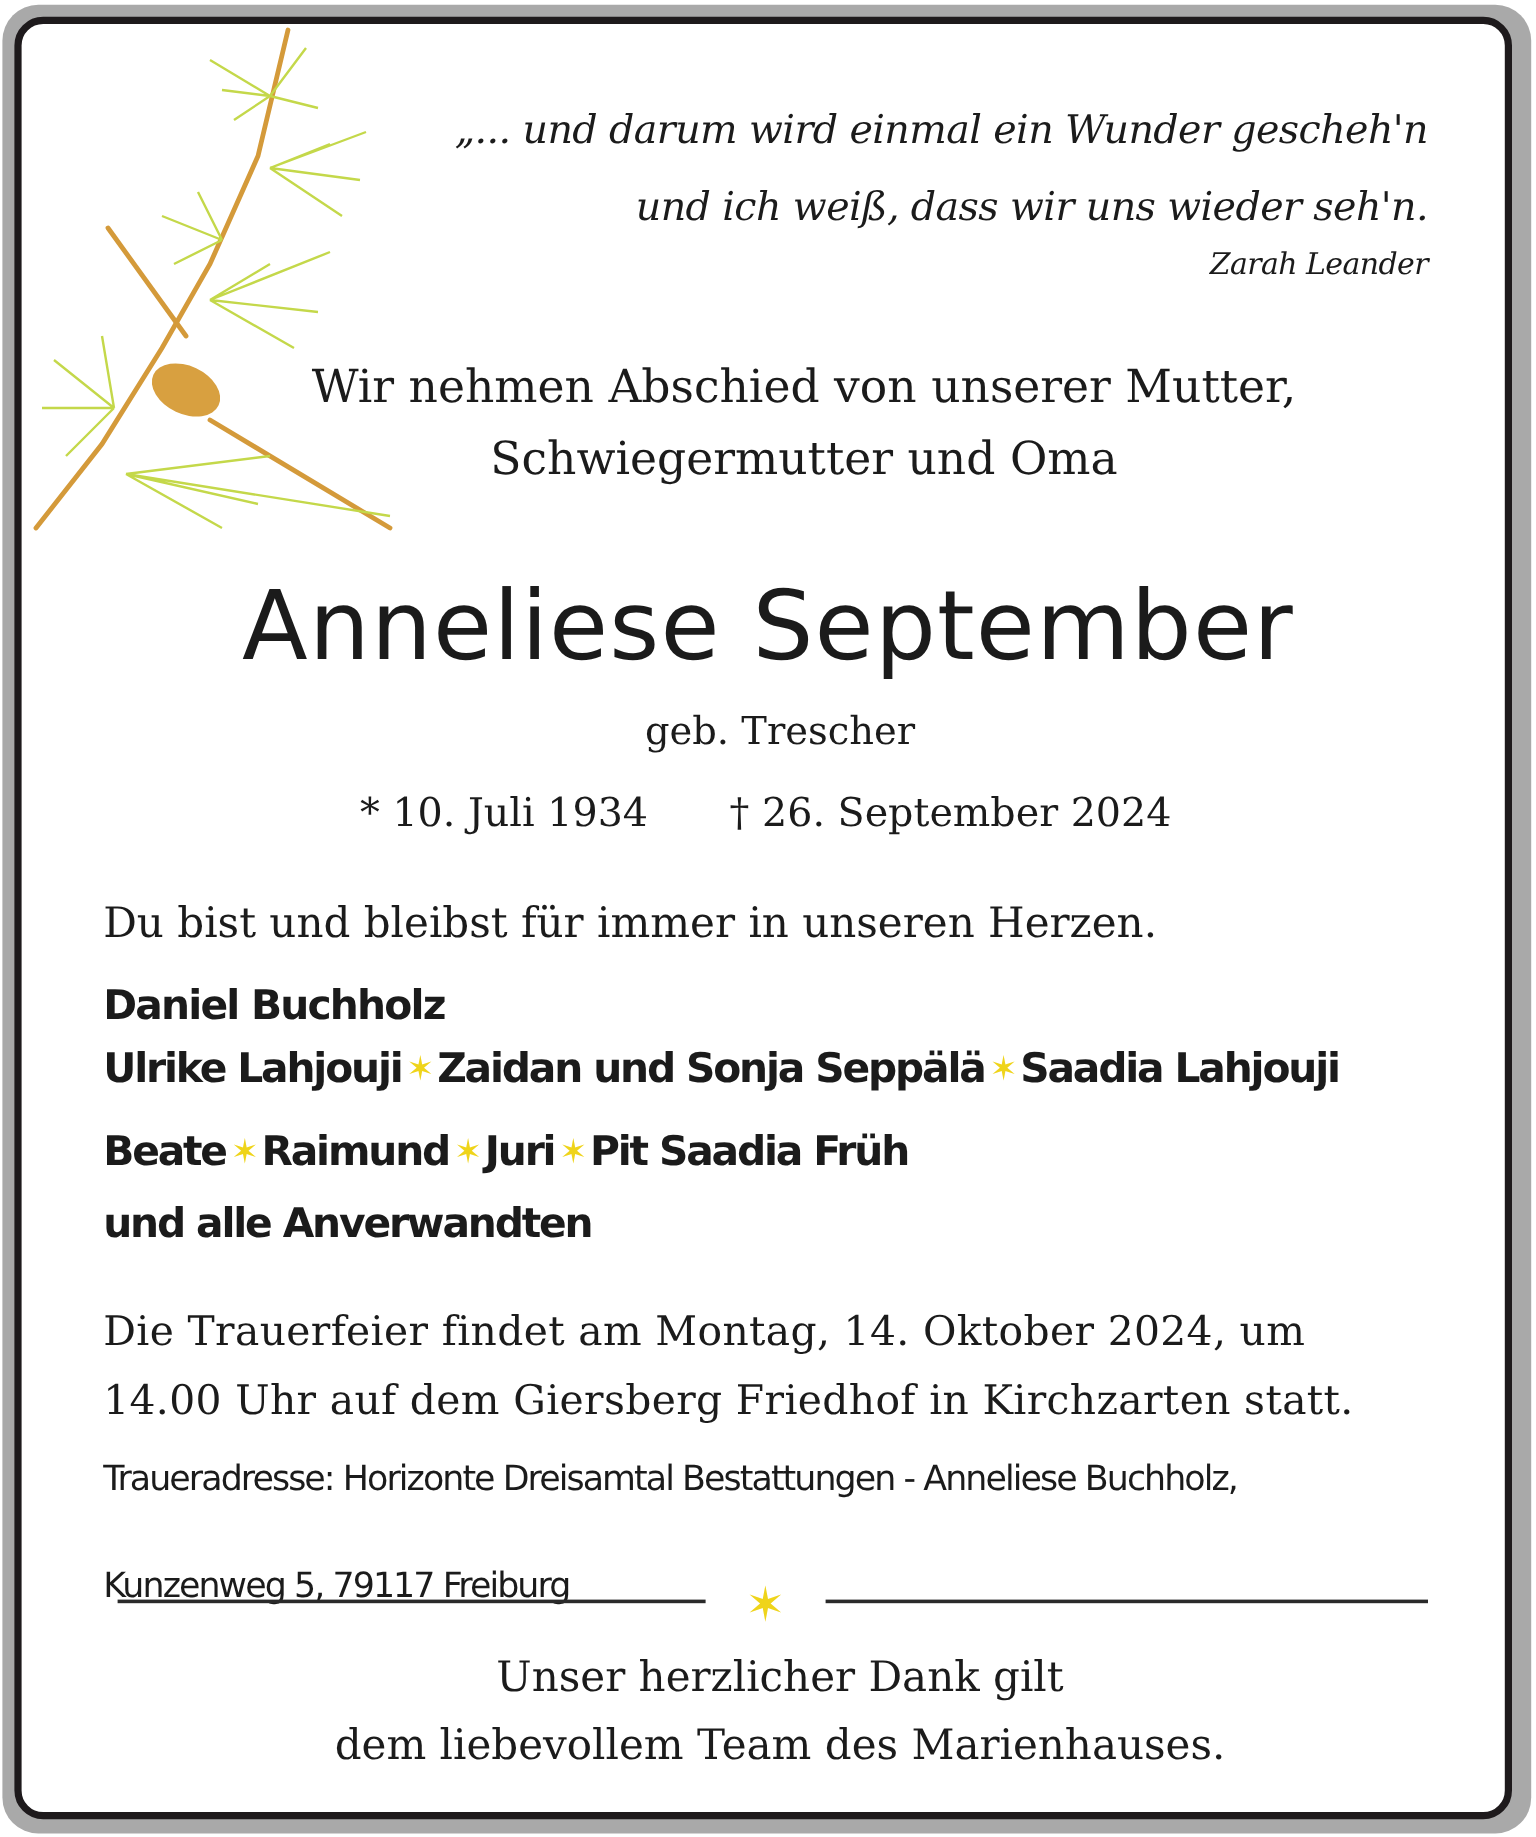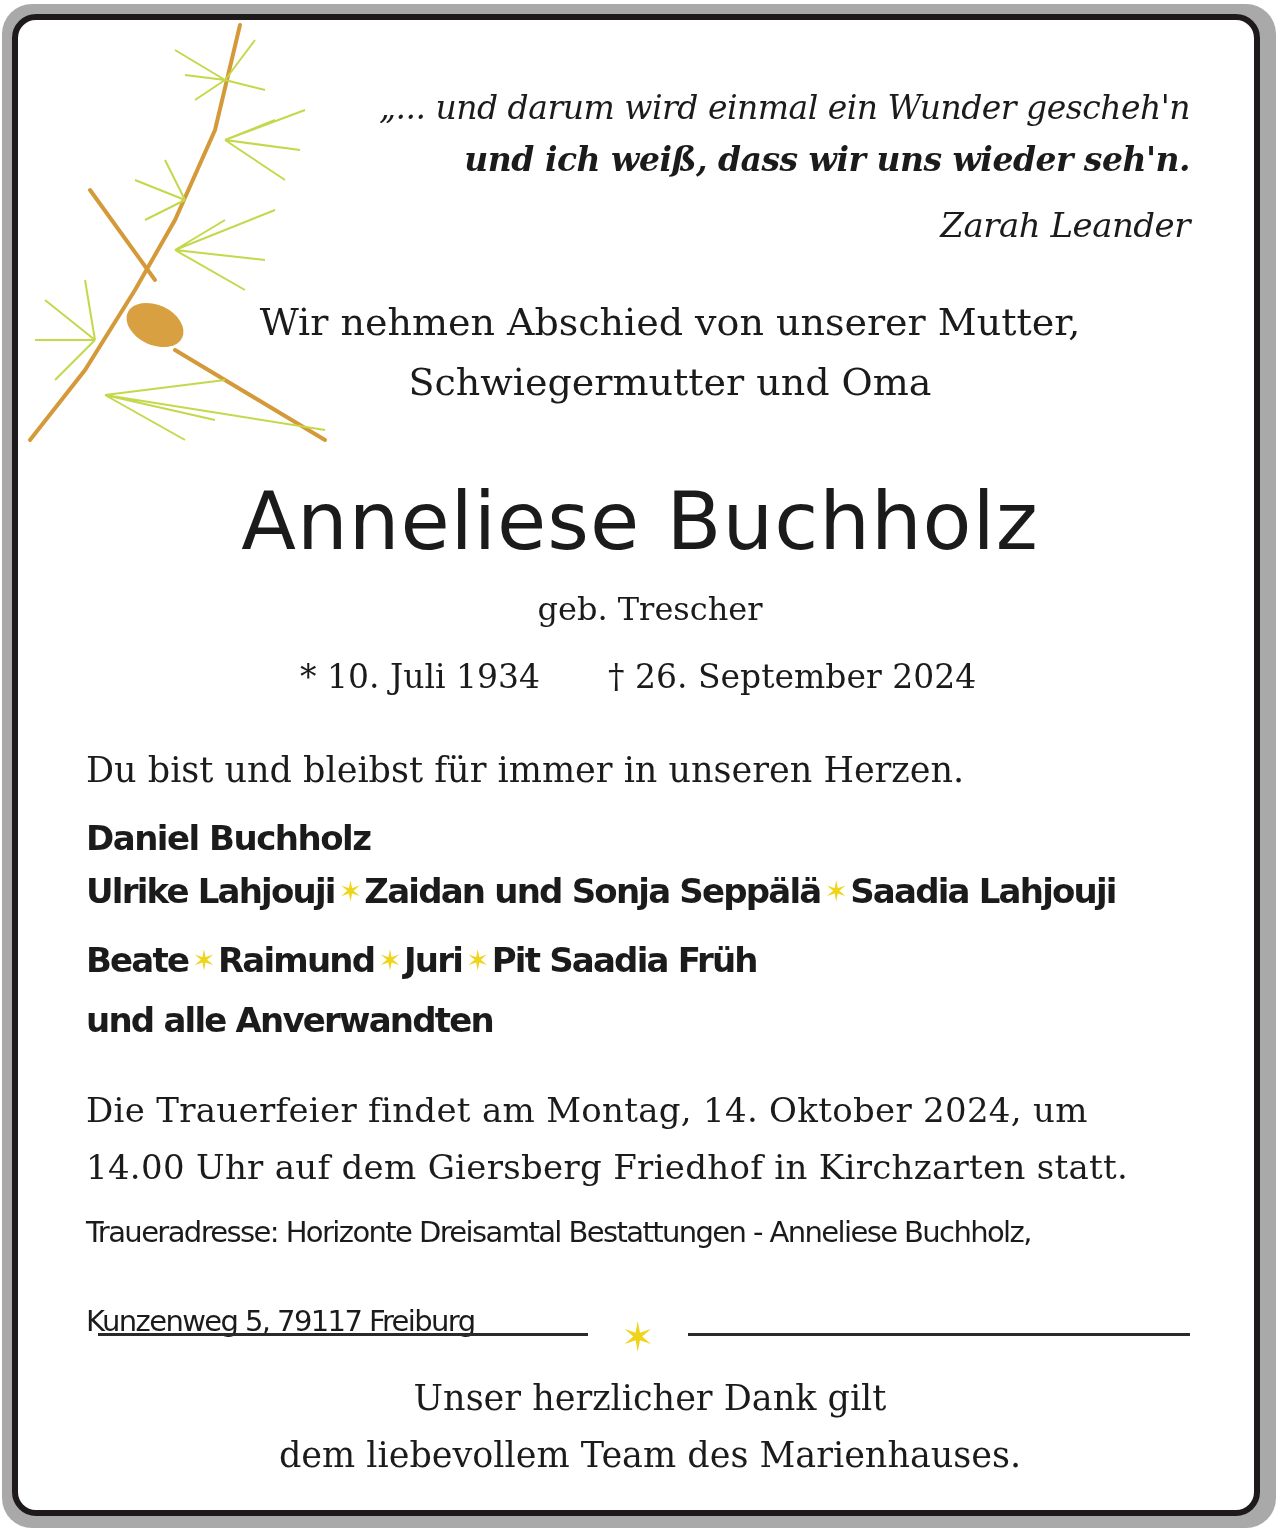--- a/index.html
+++ b/index.html
@@ -33,27 +33,27 @@
     <path d="M200 60 L150 30 M200 60 L160 55 M200 60 L170 80 M200 60 L230 20 M200 60 L240 70"></path>
     <path d="M200 120 L280 90 M200 120 L275 130 M200 120 L260 160 M200 120 L250 100"></path>
     <path d="M160 180 L110 160 M160 180 L120 200 M160 180 L140 140"></path>
     <path d="M150 230 L250 190 M150 230 L240 240 M150 230 L220 270 M150 230 L200 200"></path>
     <path d="M70 320 L20 280 M70 320 L10 320 M70 320 L30 360 M70 320 L60 260"></path>
     <path d="M80 375 L200 360 M80 375 L190 400 M80 375 L160 420 M80 375 L300 410"></path>
   </g>
 </svg>
 
 <div class="txt quote" style="top:88px;">„... und darum wird einmal ein Wunder gescheh'n</div>
-<div class="txt quote" style="top:140px;font-weight:bold;">und ich weiß, dass wir uns wieder seh'n.</div>
-<div class="txt quote" style="top:205px; font-size:34px;font-style:italic;">Zarah Leander</div>
+<div class="txt quote" style="top:152px;">und ich weiß, dass wir uns wieder seh'n.</div>
+<div class="txt quote" style="top:205px; font-size:25px;font-style:italic;">Zarah Leander</div>
 
 <div class="txt center serif" style="top:300px; font-size:38px; padding-left:30px;">Wir nehmen Abschied von unserer Mutter,</div>
 <div class="txt center serif" style="top:360px; font-size:38px; padding-left:30px;">Schwiegermutter und Oma</div>
 
-<div class="txt center sans" style="top:475px; font-size:80px; letter-spacing:1px;">Anneliese Buchholz</div>
+<div class="txt center sans" style="top:475px; font-size:80px; letter-spacing:1px;">Anneliese September</div>
 <div class="txt center serif" style="top:590px; font-size:32px; padding-left:10px;">geb. Trescher</div>
 <div class="txt serif" style="top:657px; left:300px; font-size:33px;">* 10. Juli 1934</div>
 <div class="txt serif" style="top:657px; left:608px; font-size:33px;">† 26. September 2024</div>
 
 <div class="txt serif" style="top:750px; left:86px; font-size:35px;">Du bist und bleibst für immer in unseren Herzen.</div>
 
 <div class="txt sans bold" style="top:818px; left:86px; font-size:34px; letter-spacing:-1.5px;text-align:center;">
   <span>Daniel Buchholz</span>
 </div>
 <div class="txt sans bold" style="top:871px; left:86px; font-size:34px; letter-spacing:-1.8px;">

